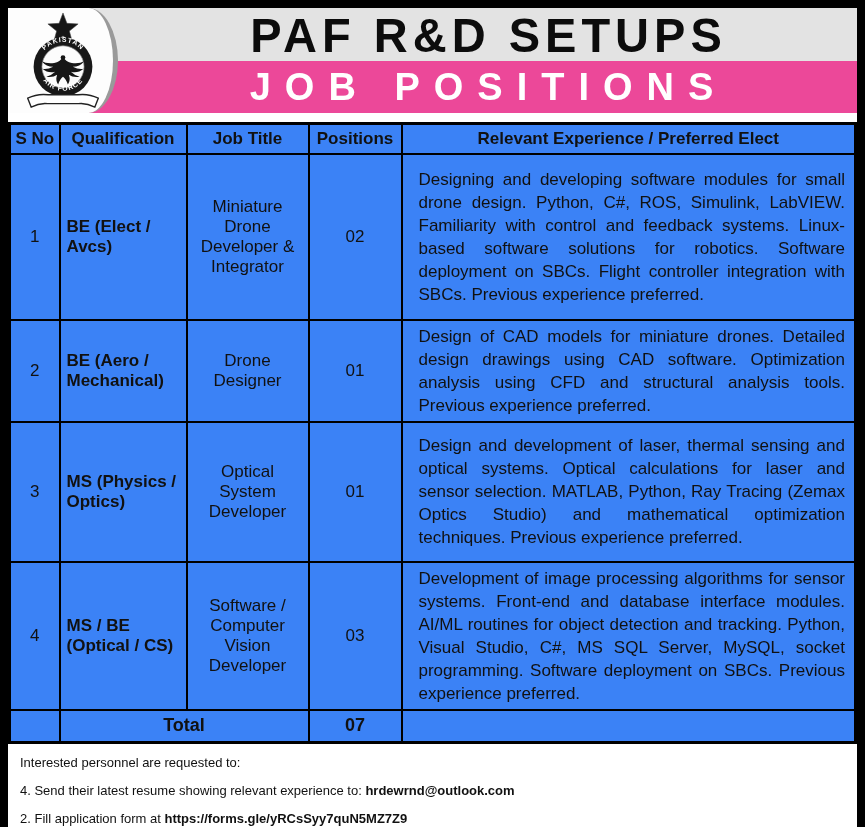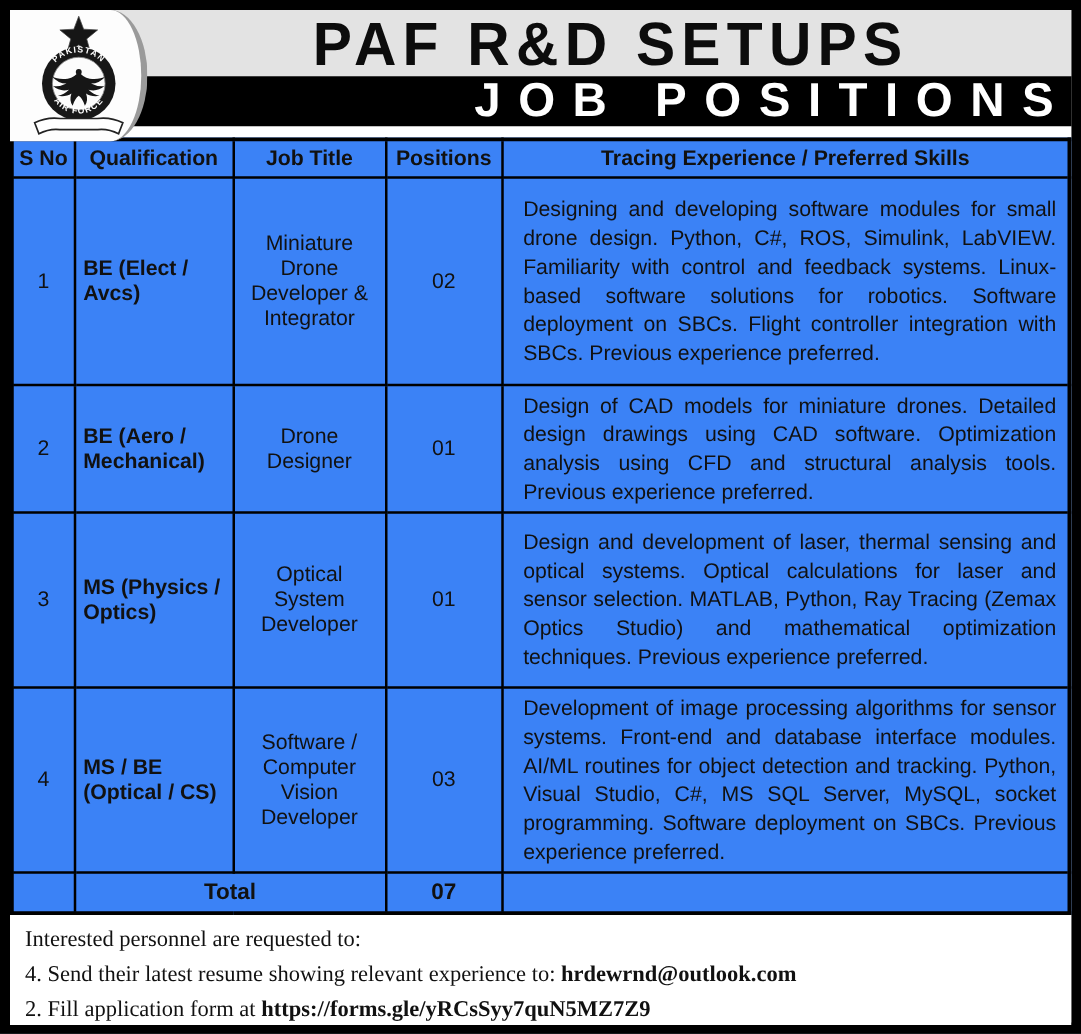--- a/index.html
+++ b/index.html
@@ -28,21 +28,21 @@
   }
   .band-gray {
     height:53px; background:#e3e3e3;
   }
   .band-gray .title-text {
     font-size:47px; font-weight:bold; color:#0c0c0c;
     letter-spacing:5px; white-space:nowrap;
     transform:scaleY(1.04);
   }
   .band-black {
-    height:40px; background:#000000;justify-content:flex-end;
+    height:52px; background:#ec4899;
   }
   .band-black .subtitle-text {
     font-size:38px; font-weight:bold; color:#fff;
     letter-spacing:14px; white-space:nowrap;
   }
   .logo-panel {
     position:absolute; left:0; top:0;
     width:110px; height:105px;
     background:#fdfdfd;
     border-right:5px solid #9a9a9a;
@@ -85,24 +85,23 @@
   tr.r4 { height:143px; }
   tr.total-row { height:33px; }
   tr.total-row td { font-weight:bold; text-align:center; font-size:18px; }
 
   
   .footer {
     padding:8px 12px 0 12px;
     background:#fff;
   }
   .footer p {
-    font-size:18px; color:#111;
+    font-size:13px; color:#111;
     line-height:22px; margin-bottom:6px;
     white-space:nowrap;
-    font-family:Liberation Serif, serif;
   }
   .footer .b { font-weight:bold; }
 
   
   .crest-ring-text { font-family:"Liberation Sans", sans-serif; font-weight:bold; }
 </style>
 </head>
 <body>
 
 <div id="page">
@@ -153,21 +152,21 @@
           <col style="width:122px">
           <col style="width:93px">
           <col>
       </colgroup>
       <thead>
         <tr>
           <th>S No</th>
           <th>Qualification</th>
           <th>Job Title</th>
           <th>Positions</th>
-          <th>Tracing Experience / Preferred Skills</th>
+          <th>Relevant Experience / Preferred Elect</th>
         </tr>
       </thead>
       <tbody>
         <tr class="r1">
           <td class="c-sno">1</td>
           <td class="c-qual">BE (Elect / Avcs)</td>
           <td class="c-title">Miniature Drone Developer &amp; Integrator</td>
           <td class="c-pos">02</td>
           <td class="c-exp">Designing and developing software modules for small drone design. Python, C#, ROS, Simulink, LabVIEW. Familiarity with control and feedback systems. Linux-based software solutions for robotics. Software deployment on SBCs. Flight controller integration with SBCs. Previous experience preferred.</td>
         </tr>

